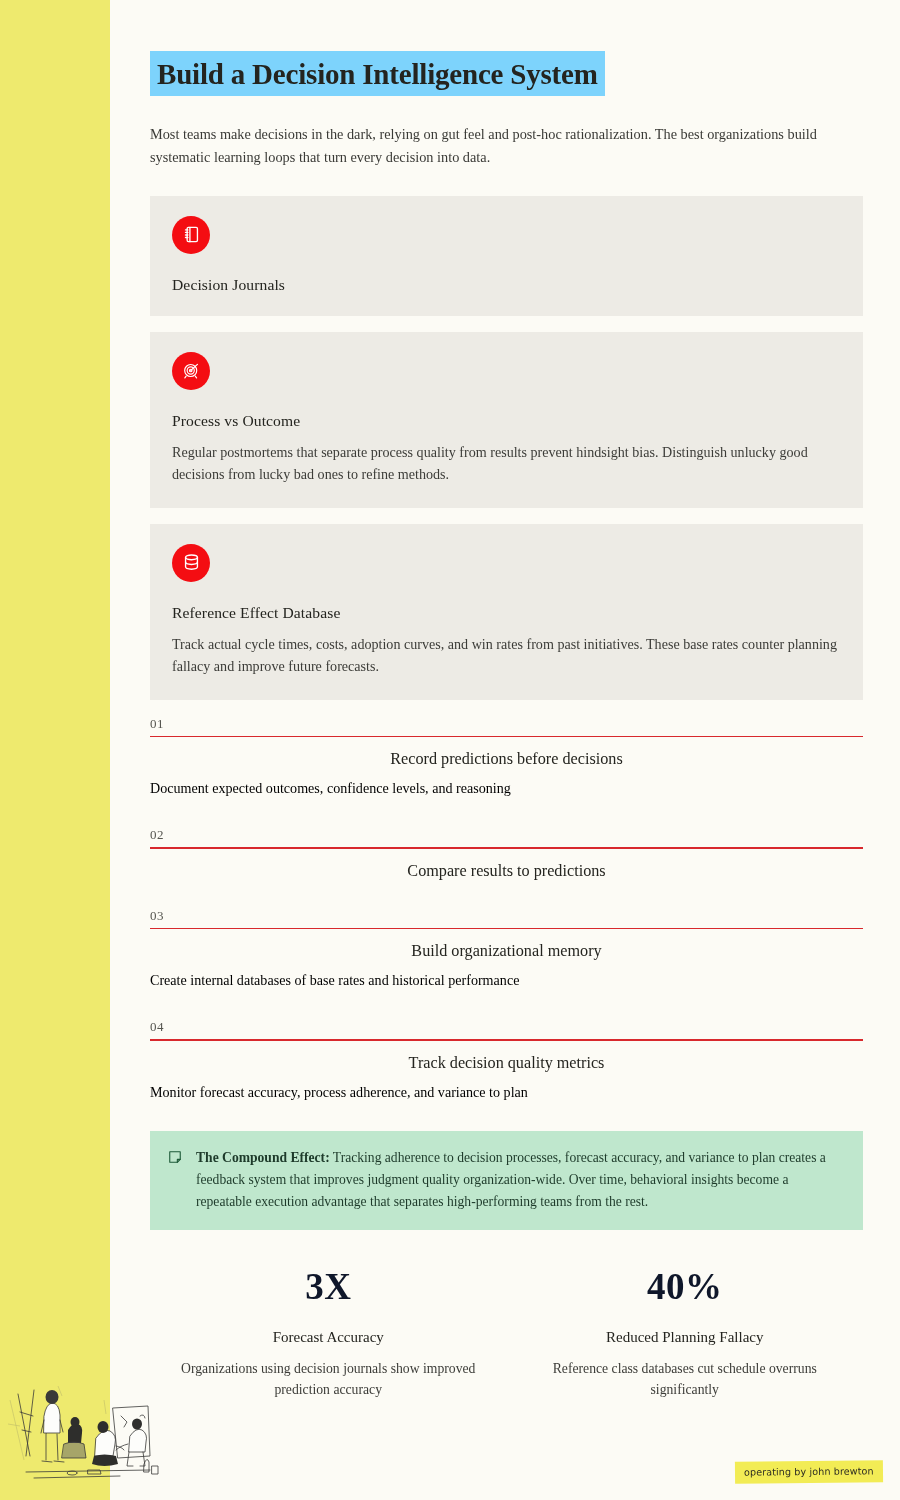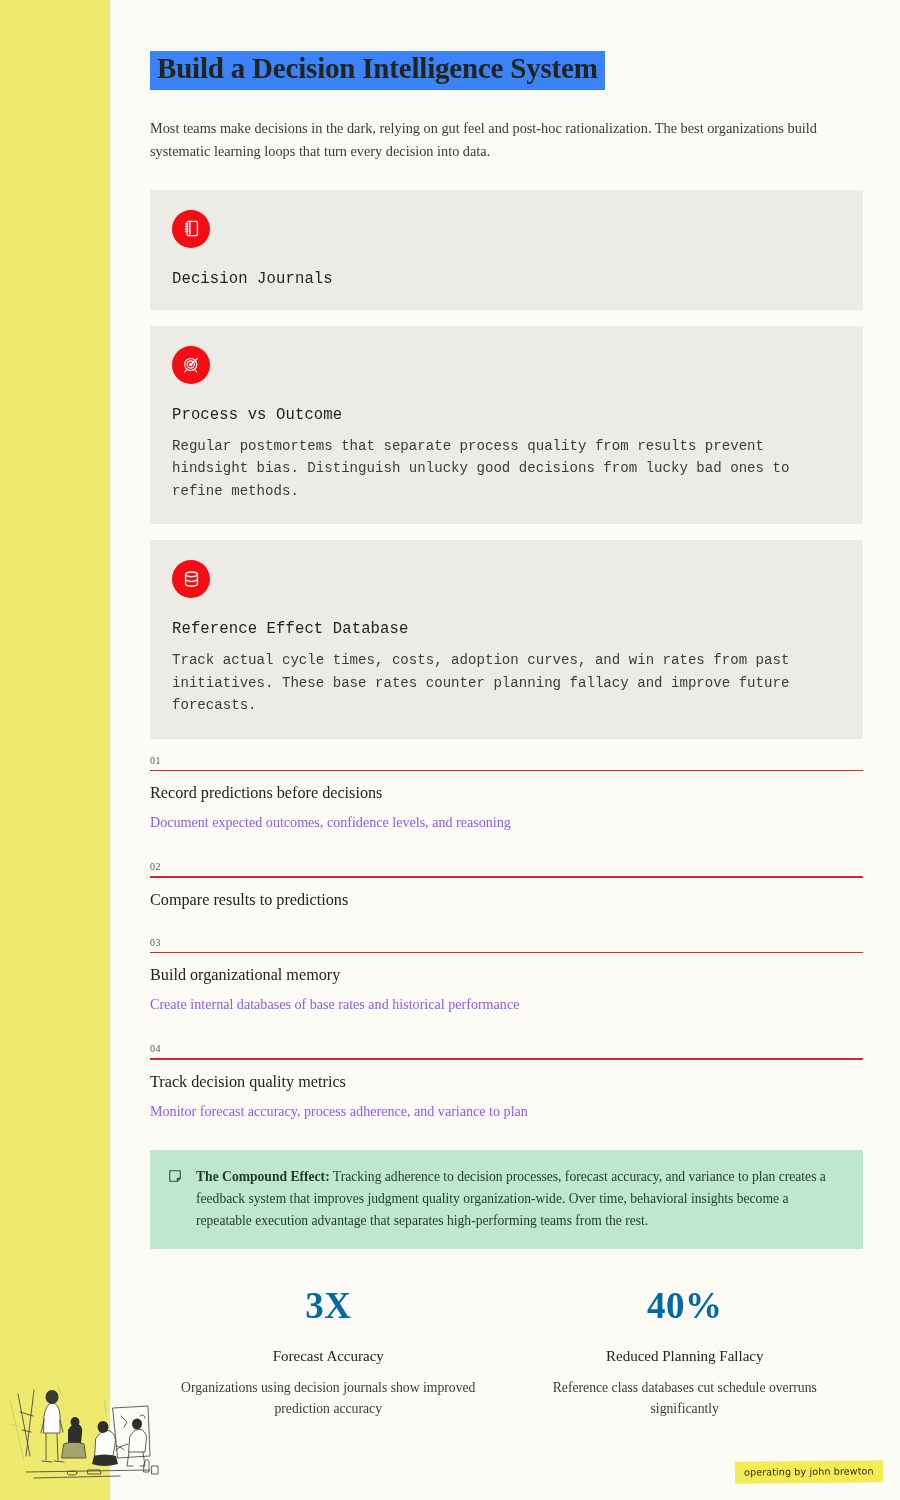--- a/index.html
+++ b/index.html
@@ -18,38 +18,38 @@
   .page {
     position:absolute; left:110px; top:0; width:790px; height:1500px;
     background:#fcfbf5;
   }
   .content { position:absolute; left:40px; top:0; width:713px; }
 
   
   .title-wrap { margin-top:51px; }
   .title {
     display:inline-block;
-    background:#3b82f6;
+    background:#7dd3fc;
     font-size:29px;
     font-weight:700;
     letter-spacing:-.2px;
     line-height:1.18;
-    padding:0 7px 5px 7px;
+    padding:6px 7px 5px 7px;
     color:#24241f;
   }
   .intro {
     margin-top:27px;
     font-size:14.3px;
     line-height:1.62;
     color:#3a3a36;
     width:672px;
   }
 
   
-  .cards { margin-top:26px;font-family:Liberation Mono, monospace; }
+  .cards { margin-top:26px; }
   .card {
     background:#edebe5;
     padding:20px 22px 22px 22px;
     margin-bottom:16px;
   }
   .card-icon {
     width:38px; height:38px; border-radius:50%;
     background:#f40d12;
     display:flex; align-items:center; justify-content:center;
   }
@@ -65,35 +65,36 @@
     margin-top:11px;
     font-size:14.1px;
     line-height:1.6;
     color:#3c3c38;
   }
 
   
   .steps { margin-top:13px; }
   .step { margin-bottom:27px; }
   .step-num {
-    font-size:10px;
+    font-size:13px;
     letter-spacing:.6px;
     color:#55554f;
     padding-bottom:4px;
   }
   .step-rule { height:1.6px; background:#d8282d; width:100%; }
   .step-title {
     margin-top:13px;
     font-size:16.2px;
     color:#24241f;
+    text-align:center;
   }
   .step-desc {
     margin-top:9px;
     font-size:14.1px;
-    color:#8b5cf6;
+    color:#000000;
     line-height:1.55;
   }
 
   
   .callout {
     background:#bfe7cd;
     padding:16px 20px 17px 18px;
     display:flex;
     gap:14px;
   }
@@ -108,21 +109,21 @@
   
   .stats {
     margin-top:38px;
     display:flex;
     flex-wrap:wrap;
     justify-content:center;
   }
   .stat { width:50%; text-align:center; padding:0 22px; margin-bottom:40px; }
   .stat-value {
     font-size:37px;
-    color:#0369a1;
+    color:#0f172a;
     font-weight:700;
     letter-spacing:.5px;
     line-height:1;
   }
   .stat-label {
     margin-top:24px;
     font-size:15px;
     color:#24241f;
   }
   .stat-desc {

